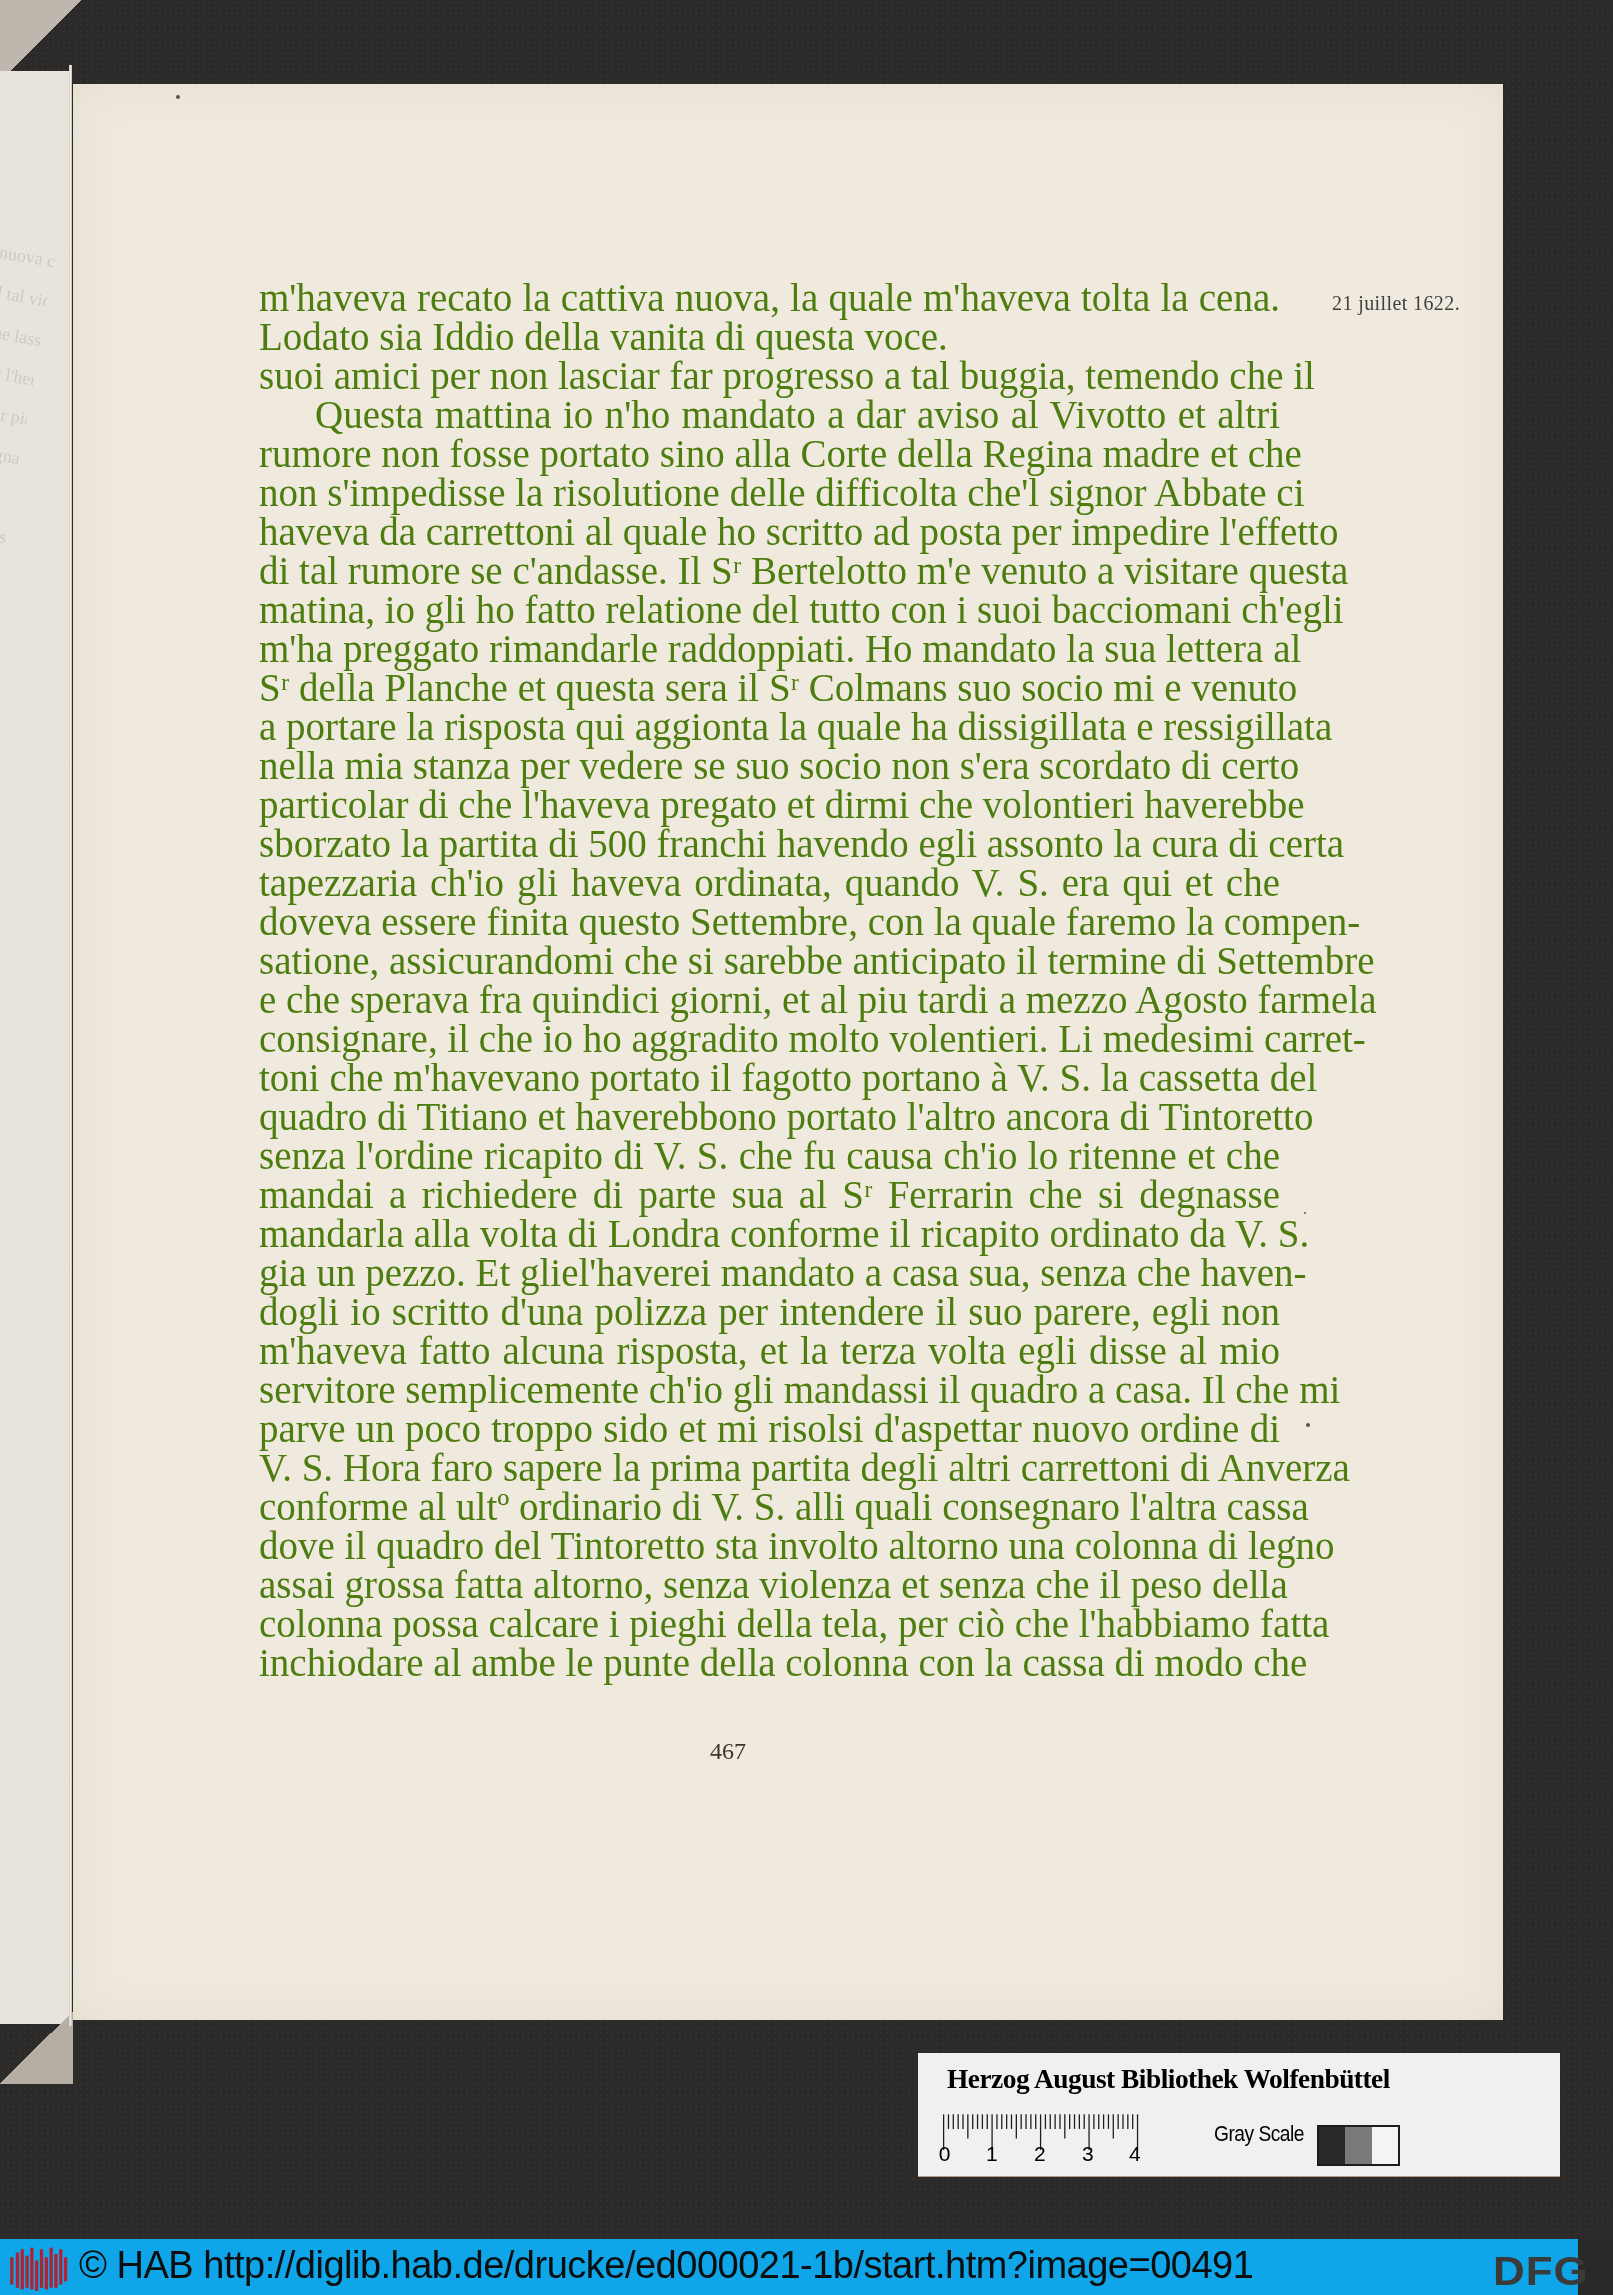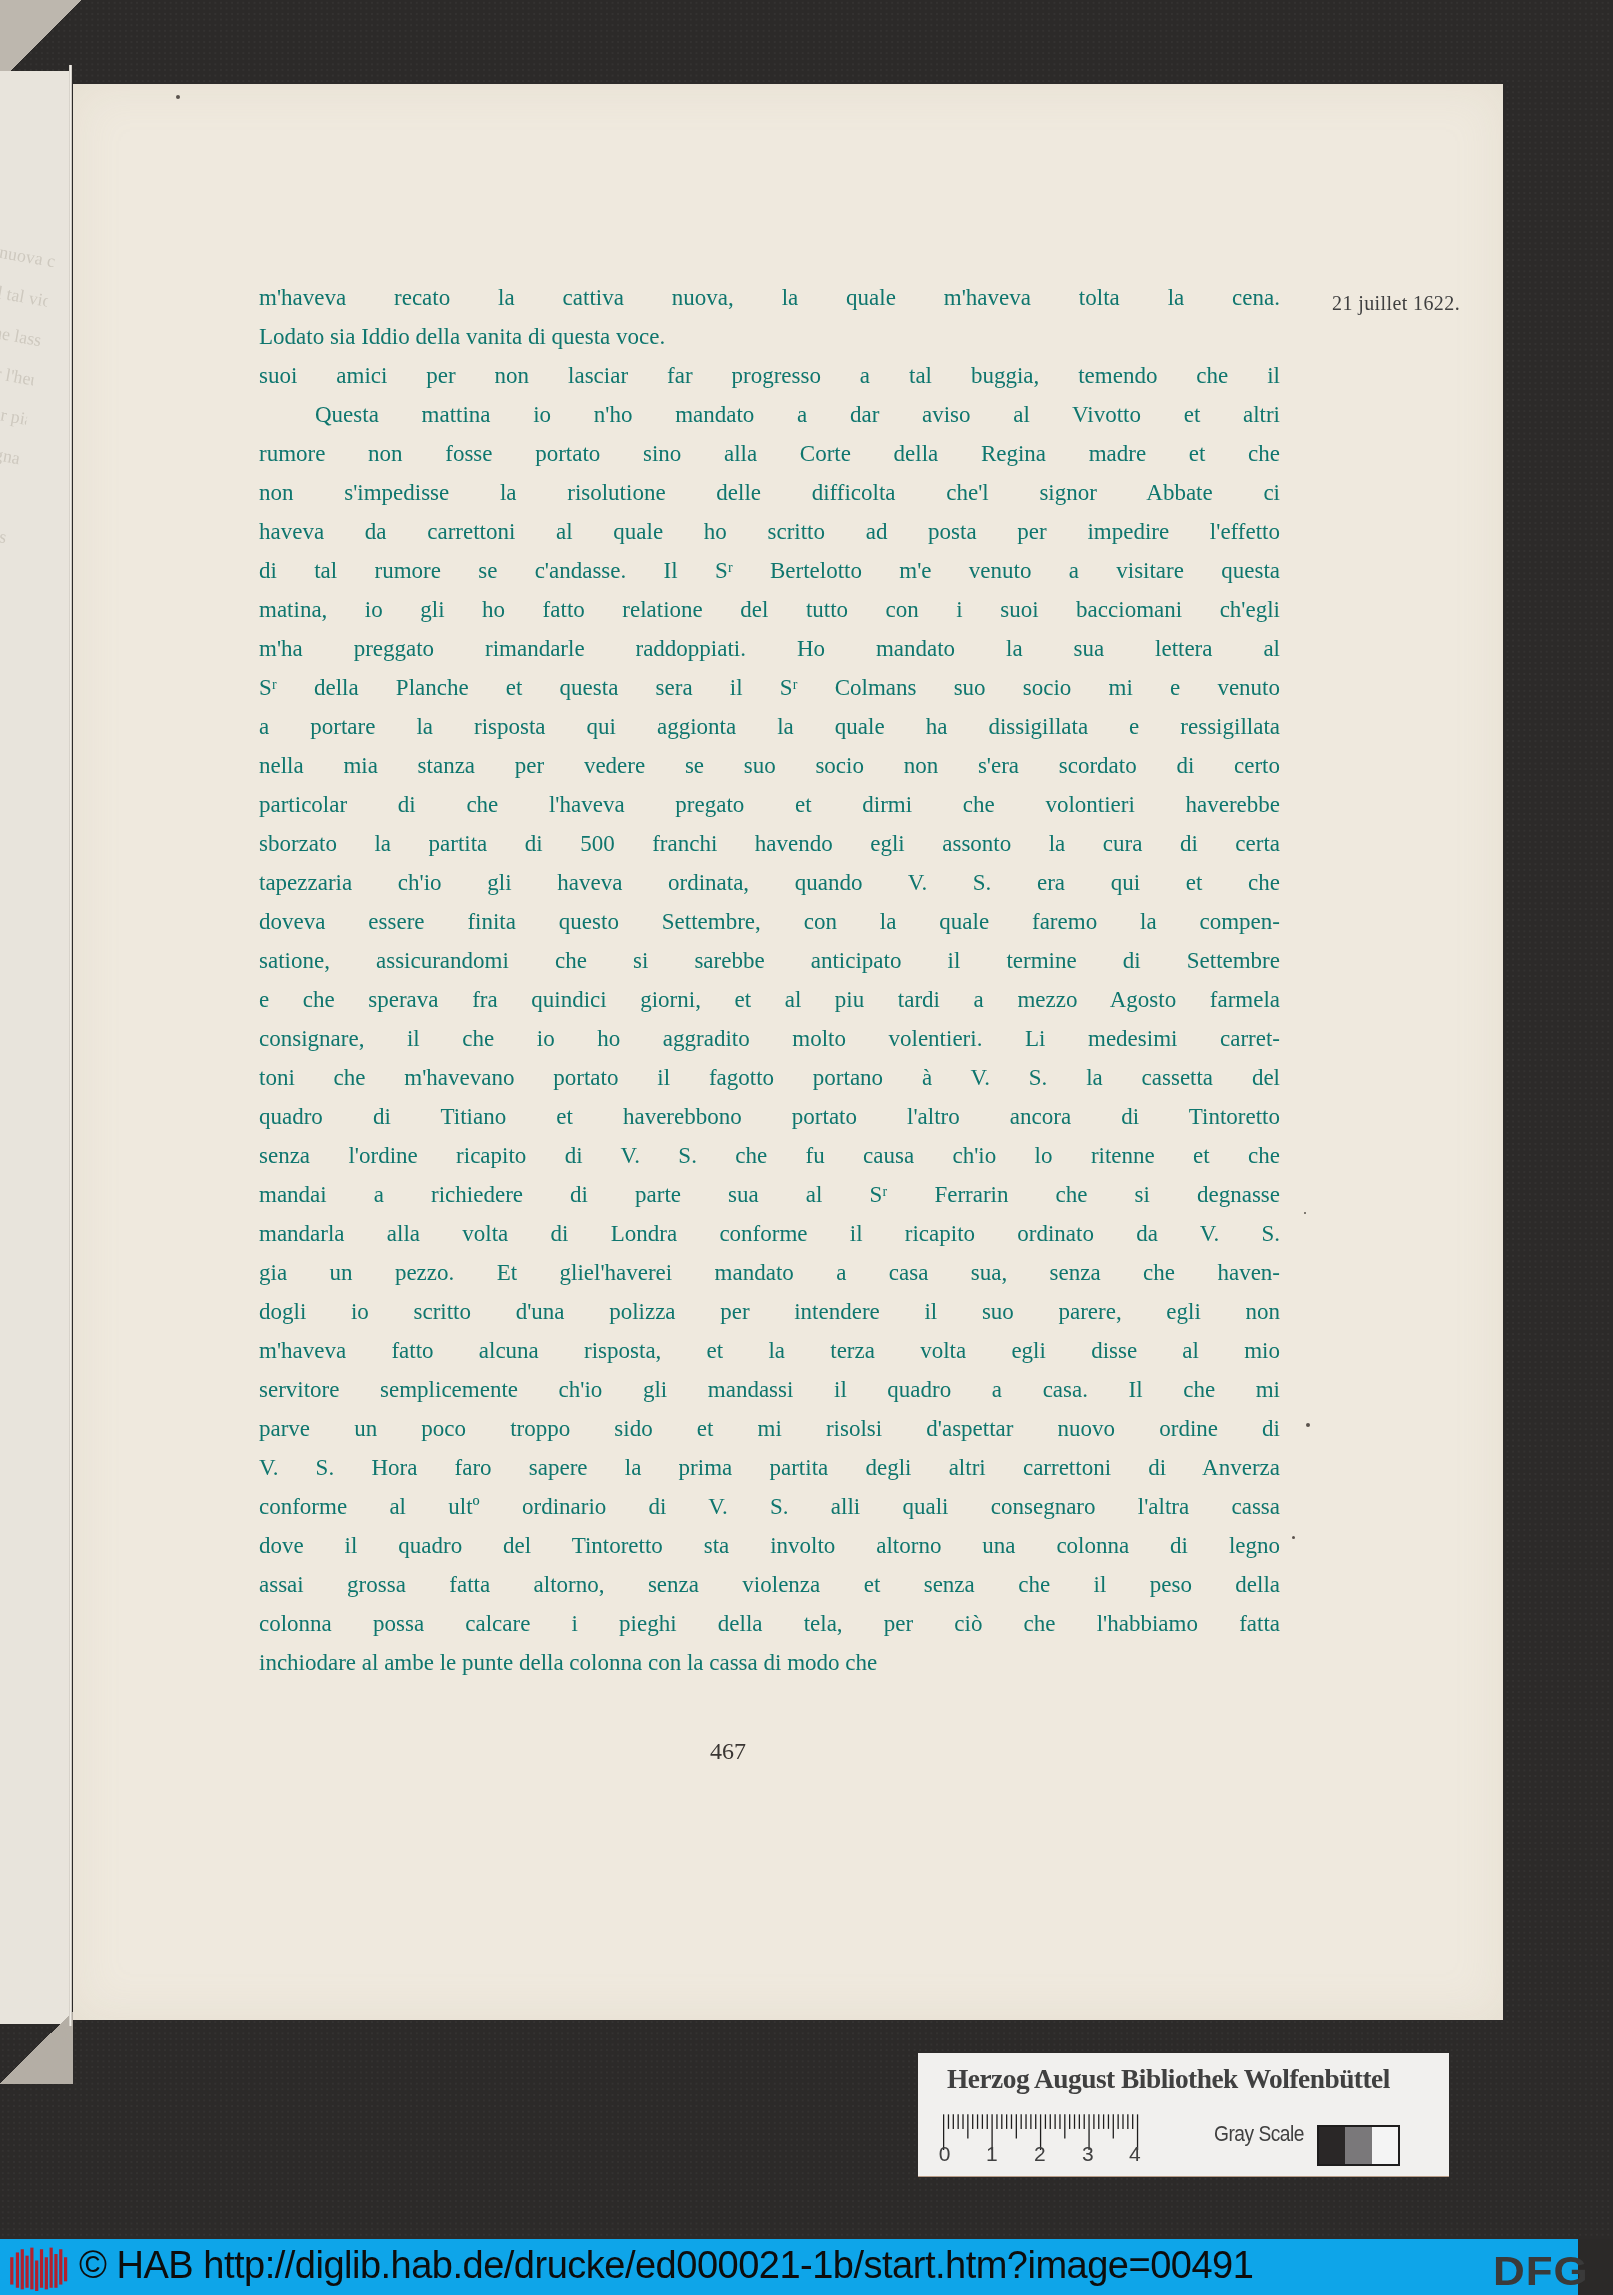--- a/index.html
+++ b/index.html
@@ -40,37 +40,37 @@
     position: absolute; left: 73px; top: 84px; width: 1430px; height: 1936px;
     background: #efe9de;
     box-shadow: inset 0 0 48px rgba(190,175,150,0.18);
   }
   .marginal {
     position: absolute; left: 1259px; top: 208px;
     font-size: 20px; color: #404040; letter-spacing: 0.4px;
   }
   .body-text {
     position: absolute; left: 186px; top: 194px; width: 1021px;
-    color: #0f766e; font-size: 23px; line-height: 39px;
+    color: #4d7c0f; font-size: 39px; line-height: 39px;
     text-align: justify; text-align-last: justify;
   }
   .line { display: block; white-space: nowrap; text-align: justify; text-align-last: justify; }
   .line.last { text-align-last: left; }
   .line.indent { padding-left: 56px; }
   .page-number {
     position: absolute; left: 637px; top: 1654px;
     font-size: 24px; color: #3a3633;
   }
   .dot { position: absolute; width: 4px; height: 4px; border-radius: 50%; background: #5a534d; }
 
   
   .card {
-    position: absolute; left: 918px; top: 2053px; width: 531px; height: 123px;
+    position: absolute; left: 918px; top: 2053px; width: 642px; height: 123px;
     background: #f1f0ee; border-bottom: 1.6px solid #b89c86;
-    font-family: "Liberation Sans", sans-serif; color: #404040;
+    font-family: "Liberation Sans", sans-serif; color: #000000;
   }
   .card-title {
     position: absolute; left: 29px; top: 11.3px;
     font-family: "Liberation Serif", serif; font-weight: bold; font-size: 27.4px;
     letter-spacing: -0.5px; white-space: nowrap;
   }
   .ruler {
     position: absolute; left: 24px; top: 58px; width: 202px; height: 39px;
   }
   .ruler-labels {

